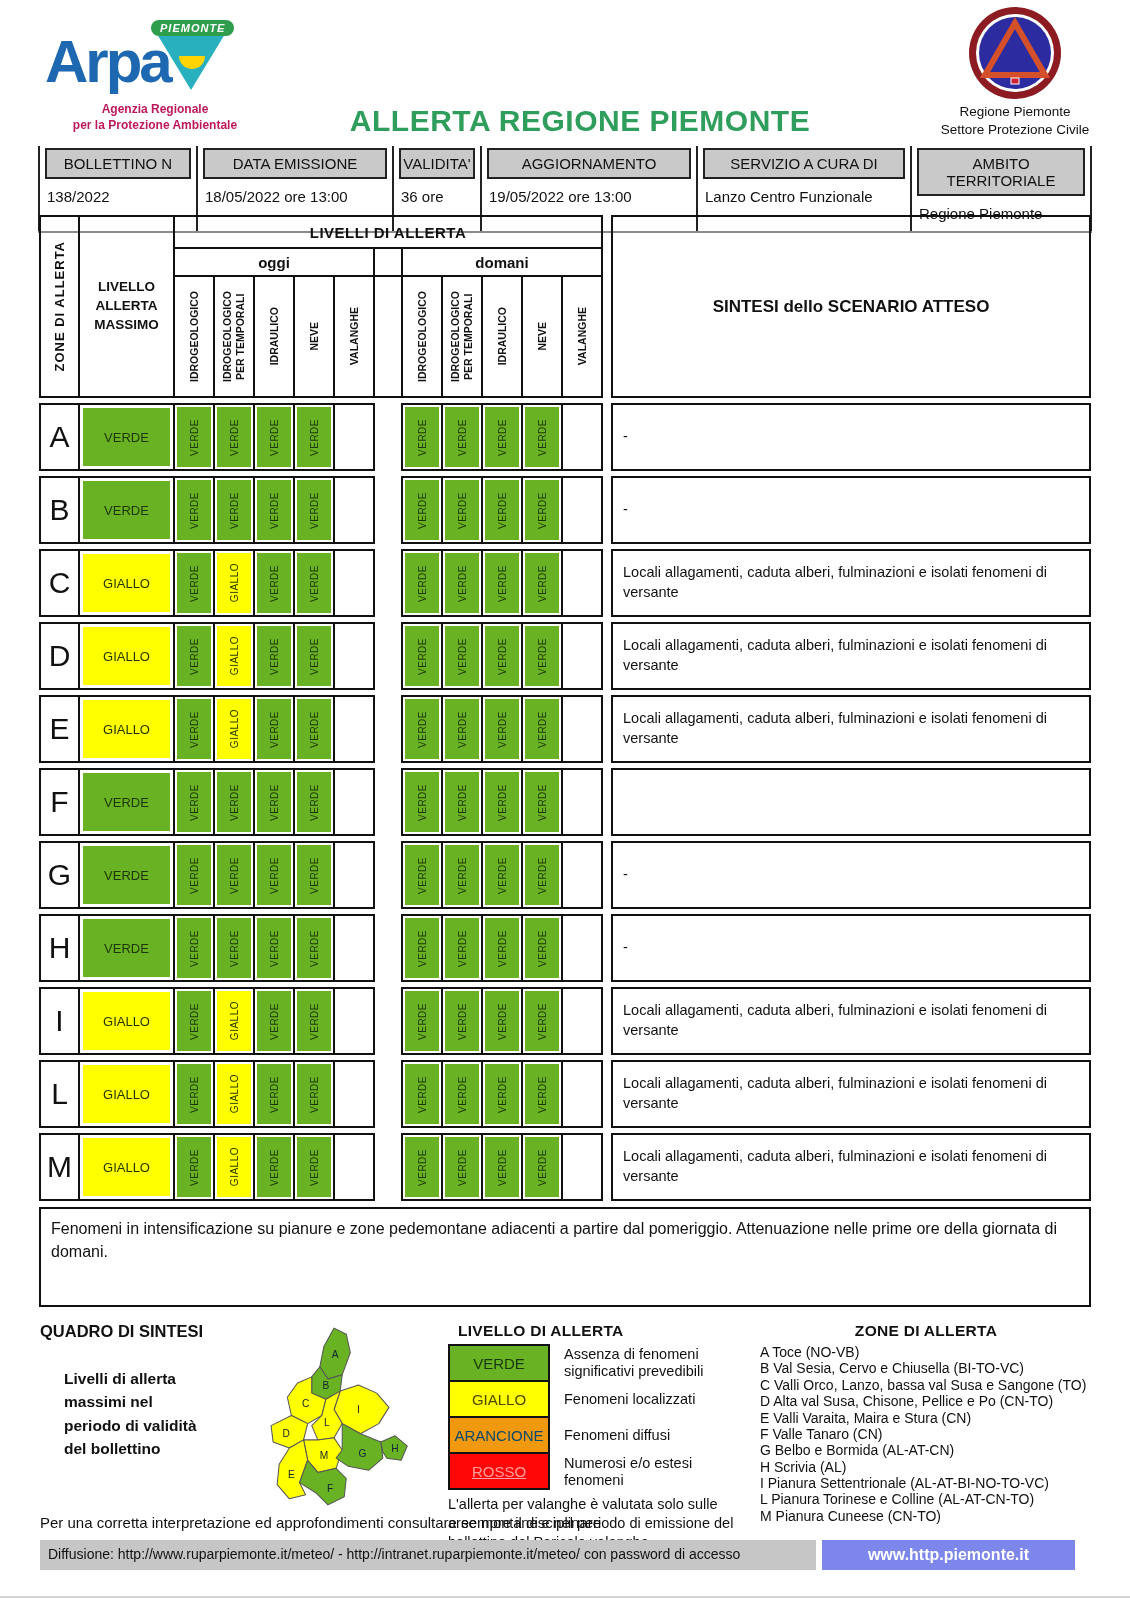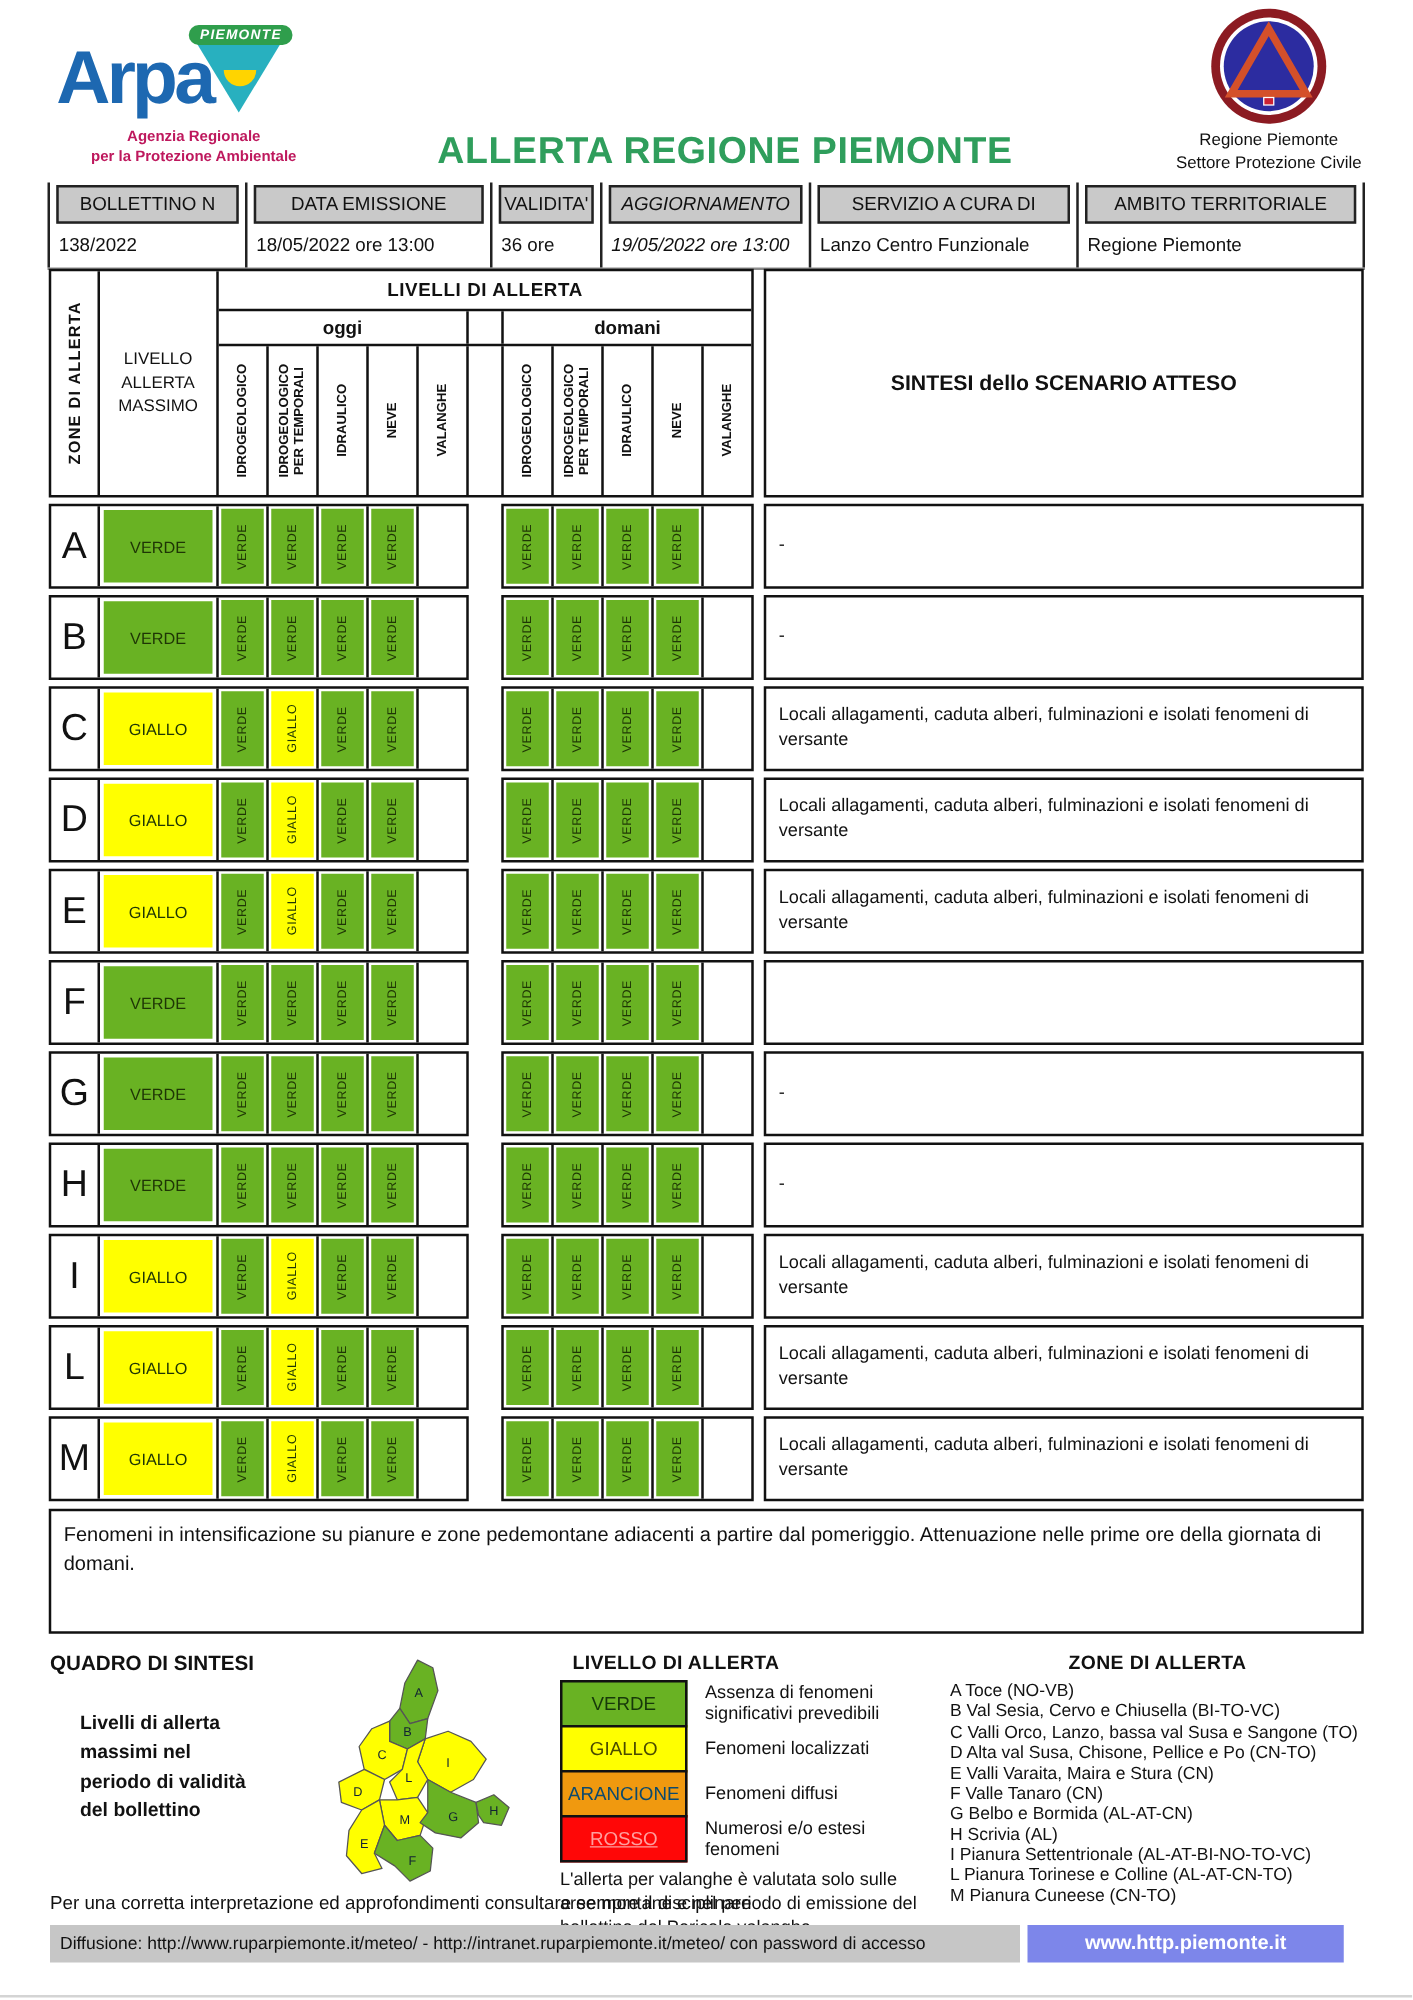--- a/index.html
+++ b/index.html
@@ -43,21 +43,21 @@
   .info-head {background:#c9c9c9; border:2px solid #222; text-align:center; font-size:15px; padding:5px 2px; color:#111;}
   .info-value {font-size:15px; padding:9px 2px 9px;}
 
   
   .table {position:absolute; left:39px; top:215px; width:1052px;}
   .thead {display:flex; height:183px; margin-bottom:5px;}
   .hbox {width:564px; border:2px solid #111; display:flex;}
   .hz {width:39px; border-right:2px solid #111; display:flex; align-items:center; justify-content:center;
        font-weight:bold; font-size:13px; letter-spacing:1px;}
   .hm {width:95px; border-right:2px solid #111; display:flex; align-items:center; justify-content:center;
-       font-weight:normal; font-size:13.5px; line-height:1.4; text-align:center;}
+       font-weight:bold; font-size:13.5px; line-height:1.4; text-align:center;}
   .hr {flex:1; display:flex; flex-direction:column;}
   .th-super {height:32px; border-bottom:2px solid #111; display:flex; align-items:center; justify-content:center;
              font-weight:bold; font-size:15px; letter-spacing:.5px;}
   .th-groups {height:28px; border-bottom:2px solid #111; display:flex;}
   .gr-oggi {width:200px; border-right:2px solid #111; display:flex; align-items:center; justify-content:center;
             font-weight:bold; font-size:15px;}
   .gr-gap {width:28px; border-right:2px solid #111;}
   .gr-domani {flex:1; display:flex; align-items:center; justify-content:center; font-weight:bold; font-size:15px;}
   .th-cols {flex:1; display:flex;}
   .hc {width:40px; border-right:2px solid #111; display:flex; align-items:center; justify-content:center; padding:4px 1px;}
@@ -150,21 +150,21 @@
         <div class="info-value">138/2022</div>
       </div>
       <div class="info-group" style="width: 196px;">
         <div class="info-head">DATA EMISSIONE</div>
         <div class="info-value">18/05/2022 ore 13:00</div>
       </div>
       <div class="info-group" style="width: 88px;">
         <div class="info-head">VALIDITA'</div>
         <div class="info-value">36 ore</div>
       </div>
-      <div class="info-group" style="width: 167px; font-style: italic;">
+      <div class="info-group" style="width: 216px;">
         <div class="info-head">AGGIORNAMENTO</div>
         <div class="info-value">19/05/2022 ore 13:00</div>
       </div>
       <div class="info-group" style="width: 214px;">
         <div class="info-head">SERVIZIO A CURA DI</div>
         <div class="info-value">Lanzo Centro Funzionale</div>
       </div>
       <div class="info-group" style="flex: 1 1 0%;">
         <div class="info-head">AMBITO TERRITORIALE</div>
         <div class="info-value">Regione Piemonte</div>

